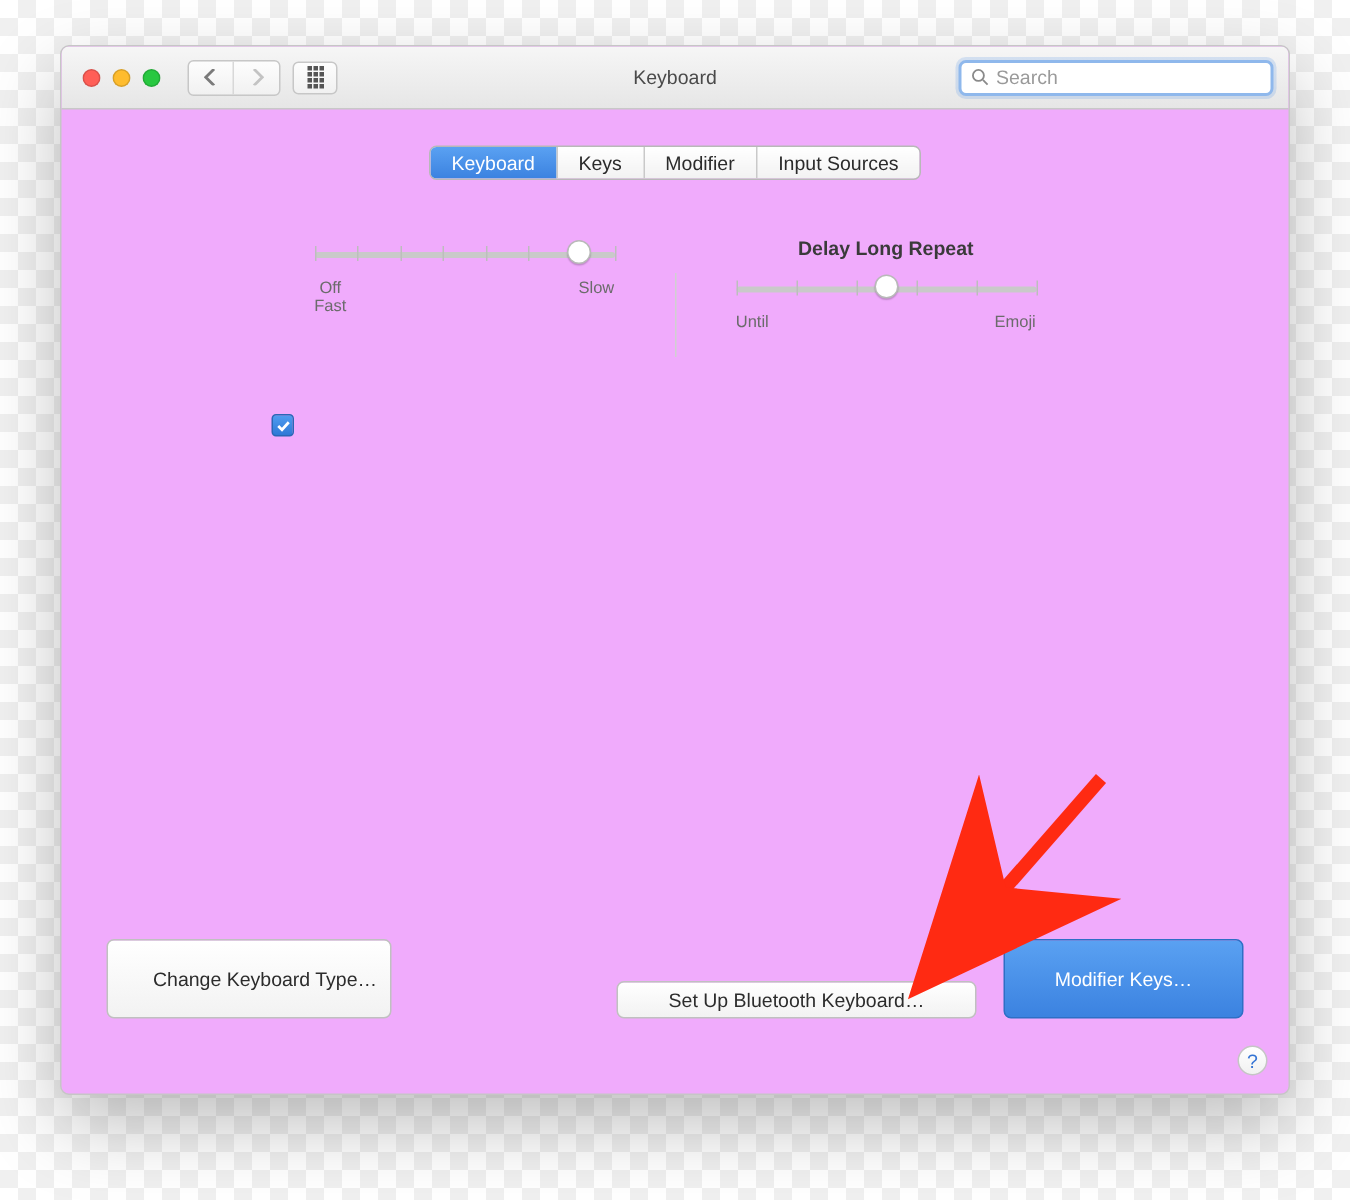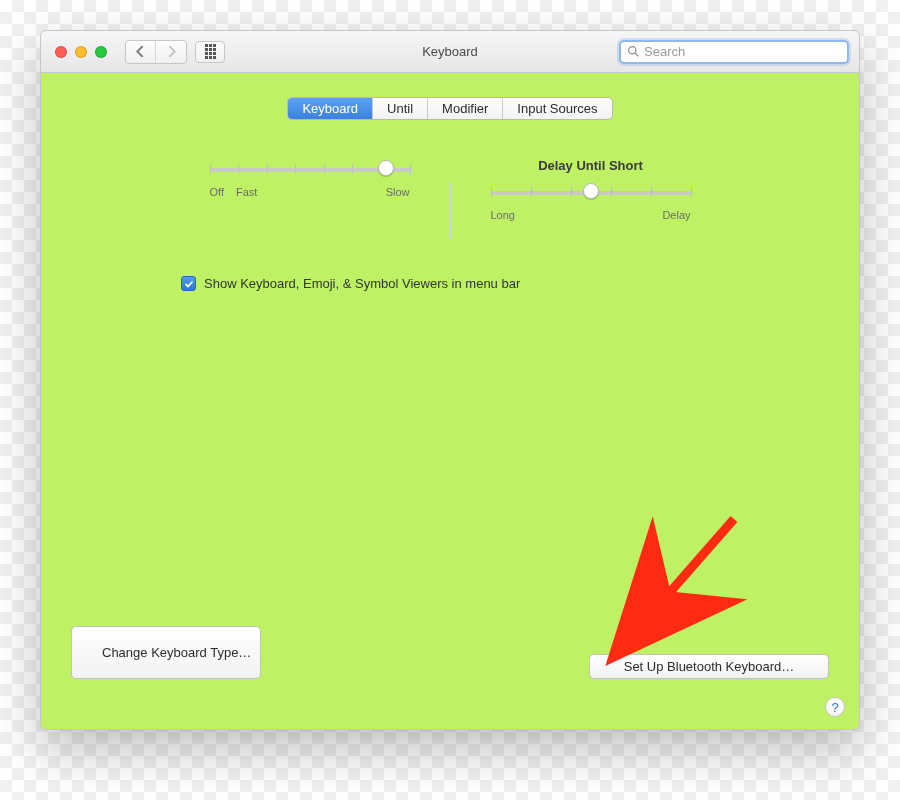--- a/index.html
+++ b/index.html
@@ -9,21 +9,21 @@
     font-size: 13px;
     color: #333;
     background:
       repeating-conic-gradient(#f0f0f0 0% 25%, #ffffff 0% 50%) 0 0 / 24px 24px;
     position: relative;
   }
   .window {
     position: absolute;
     left: 40px; top: 30px;
     width: 820px; height: 700px;
-    background: #bef264;
+    background: #f0abfc;
     border: 1px solid #c6c6c6;
     border-radius: 6px;
     box-shadow: 0 20px 50px rgba(0,0,0,0.25);
     overflow: hidden;
   }
   .titlebar {
     height: 42px;
     background: linear-gradient(#f6f6f6, #e6e6e6);
     border-bottom: 1px solid #c8c8c8;
     display: flex;
@@ -59,21 +59,21 @@
   .grid-icon {
     display:grid; grid-template-columns:repeat(3,3px); grid-auto-rows:3px; gap:1px;
   }
   .grid-icon span { background:#555; }
   .title {
     position:absolute; left:0; right:0; text-align:center;
     font-size:13px; color:#4a4a4a; pointer-events:none;
   }
   .search-wrap {
     margin-left:auto;
-    width: 230px; height: 24px;
+    width: 210px; height: 24px;
     border: 2px solid #8fb8ec;
     background: #fff;
     border-radius: 5px;
     display:flex; align-items:center; padding: 0 6px;
     box-shadow: 0 0 0 2px rgba(111,163,230,0.25);
   }
   .search-icon { color:#8a8a8a; margin-right:4px; }
   .search-input {
     border:none; outline:none; flex:1; font-size:13px; color:#333; background:transparent;
   }
@@ -125,21 +125,21 @@
   }
   .thumb {
     position:absolute; top:0; width:16px; height:16px;
     background:#fff; border:1px solid #b9b9b9; border-radius:50%;
     box-shadow: 0 1px 1px rgba(0,0,0,0.2);
     transform: translate(-50%, 0);
   }
   .tick-labels {
     display:flex; justify-content:space-between; font-size:11px; color:#6b6b6b; margin-top:6px;
   }
-  .tick-labels .left2 { display:flex; gap:12px; }
+  .tick-labels .left2 { display:flex; gap:0;flex-direction:column; }
 
   .checkbox-row {
     margin-top: 38px;
     display:flex; align-items:center; gap:8px;
     padding-left: 110px;
   }
   .chk {
     width:15px; height:15px; border-radius:3px;
     background: linear-gradient(#4f9cf0,#2f78d6);
     border:1px solid #2a67b6;
@@ -236,21 +236,21 @@
       </svg>
       <input class="search-input" placeholder="Search" style="">
     </div>
   </div>
 
   <div class="content">
 
     <div class="tabbar">
       <div class="segmented">
         <div class="seg active">Keyboard</div>
-        <div class="seg">Until</div>
+        <div class="seg">Keys</div>
         <div class="seg">Modifier</div>
         <div class="seg">Input Sources</div>
       </div>
     </div>
 
     <div class="sliders-row">
       <div class="slider-block">
         <div class="track">
           <div class="bar"></div>
           <div class="ticks" id="ticks-kr">
@@ -270,53 +270,53 @@
             <span>Off</span>
             <span>Fast</span>
           </span>
           <span>Slow</span>
         </div>
       </div>
 
       <div class="vdiv"></div>
 
       <div class="slider-block">
-        <h4>Delay Until Short</h4>
+        <h4>Delay Long Repeat</h4>
         <div class="track">
           <div class="bar"></div>
           <div class="ticks" id="ticks-dur">
               <span style="left: 0%;"></span>
               <span style="left: 20%;"></span>
               <span style="left: 40%;"></span>
               <span style="left: 60%;"></span>
               <span style="left: 80%;"></span>
               <span style="left: 100%;"></span>
             </div>
           <div class="thumb" id="thumb-dur" style="left: 50%;"></div>
         </div>
         <div class="tick-labels">
-          <span>Long</span>
-          <span>Delay</span>
+          <span>Until</span>
+          <span>Emoji</span>
         </div>
       </div>
     </div>
 
     <div class="checkbox-row">
       <div class="chk">
         <svg width="10" height="10" viewBox="0 0 10 10">
           <path d="M1.5 5 L4 7.5 L8.5 2.5" fill="none" stroke="#fff" stroke-width="1.8"></path>
         </svg>
       </div>
-      <span>Show Keyboard, Emoji, &amp; Symbol Viewers in menu bar</span>
     </div>
 
     <div class="bottom-buttons">
       <button id="btn-change" class="mac-btn">Change Keyboard Type…</button>
       <div class="spacer-flex"></div>
       <button id="btn-bt" class="mac-btn">Set Up Bluetooth Keyboard…</button>
+      <button id="btn-mod" class="mac-btn primary">Modifier Keys…</button>
     </div>
 
     <div class="help-btn">?</div>
 
     <svg class="arrow-anno" viewBox="0 0 180 160">
       <defs>
         <marker id="ah" markerWidth="16" markerHeight="14" refX="12" refY="7" orient="auto">
           <path d="M0,0 L16,7 L0,14 L5,7 Z" fill="#ff2a12"></path>
         </marker>
       </defs>

